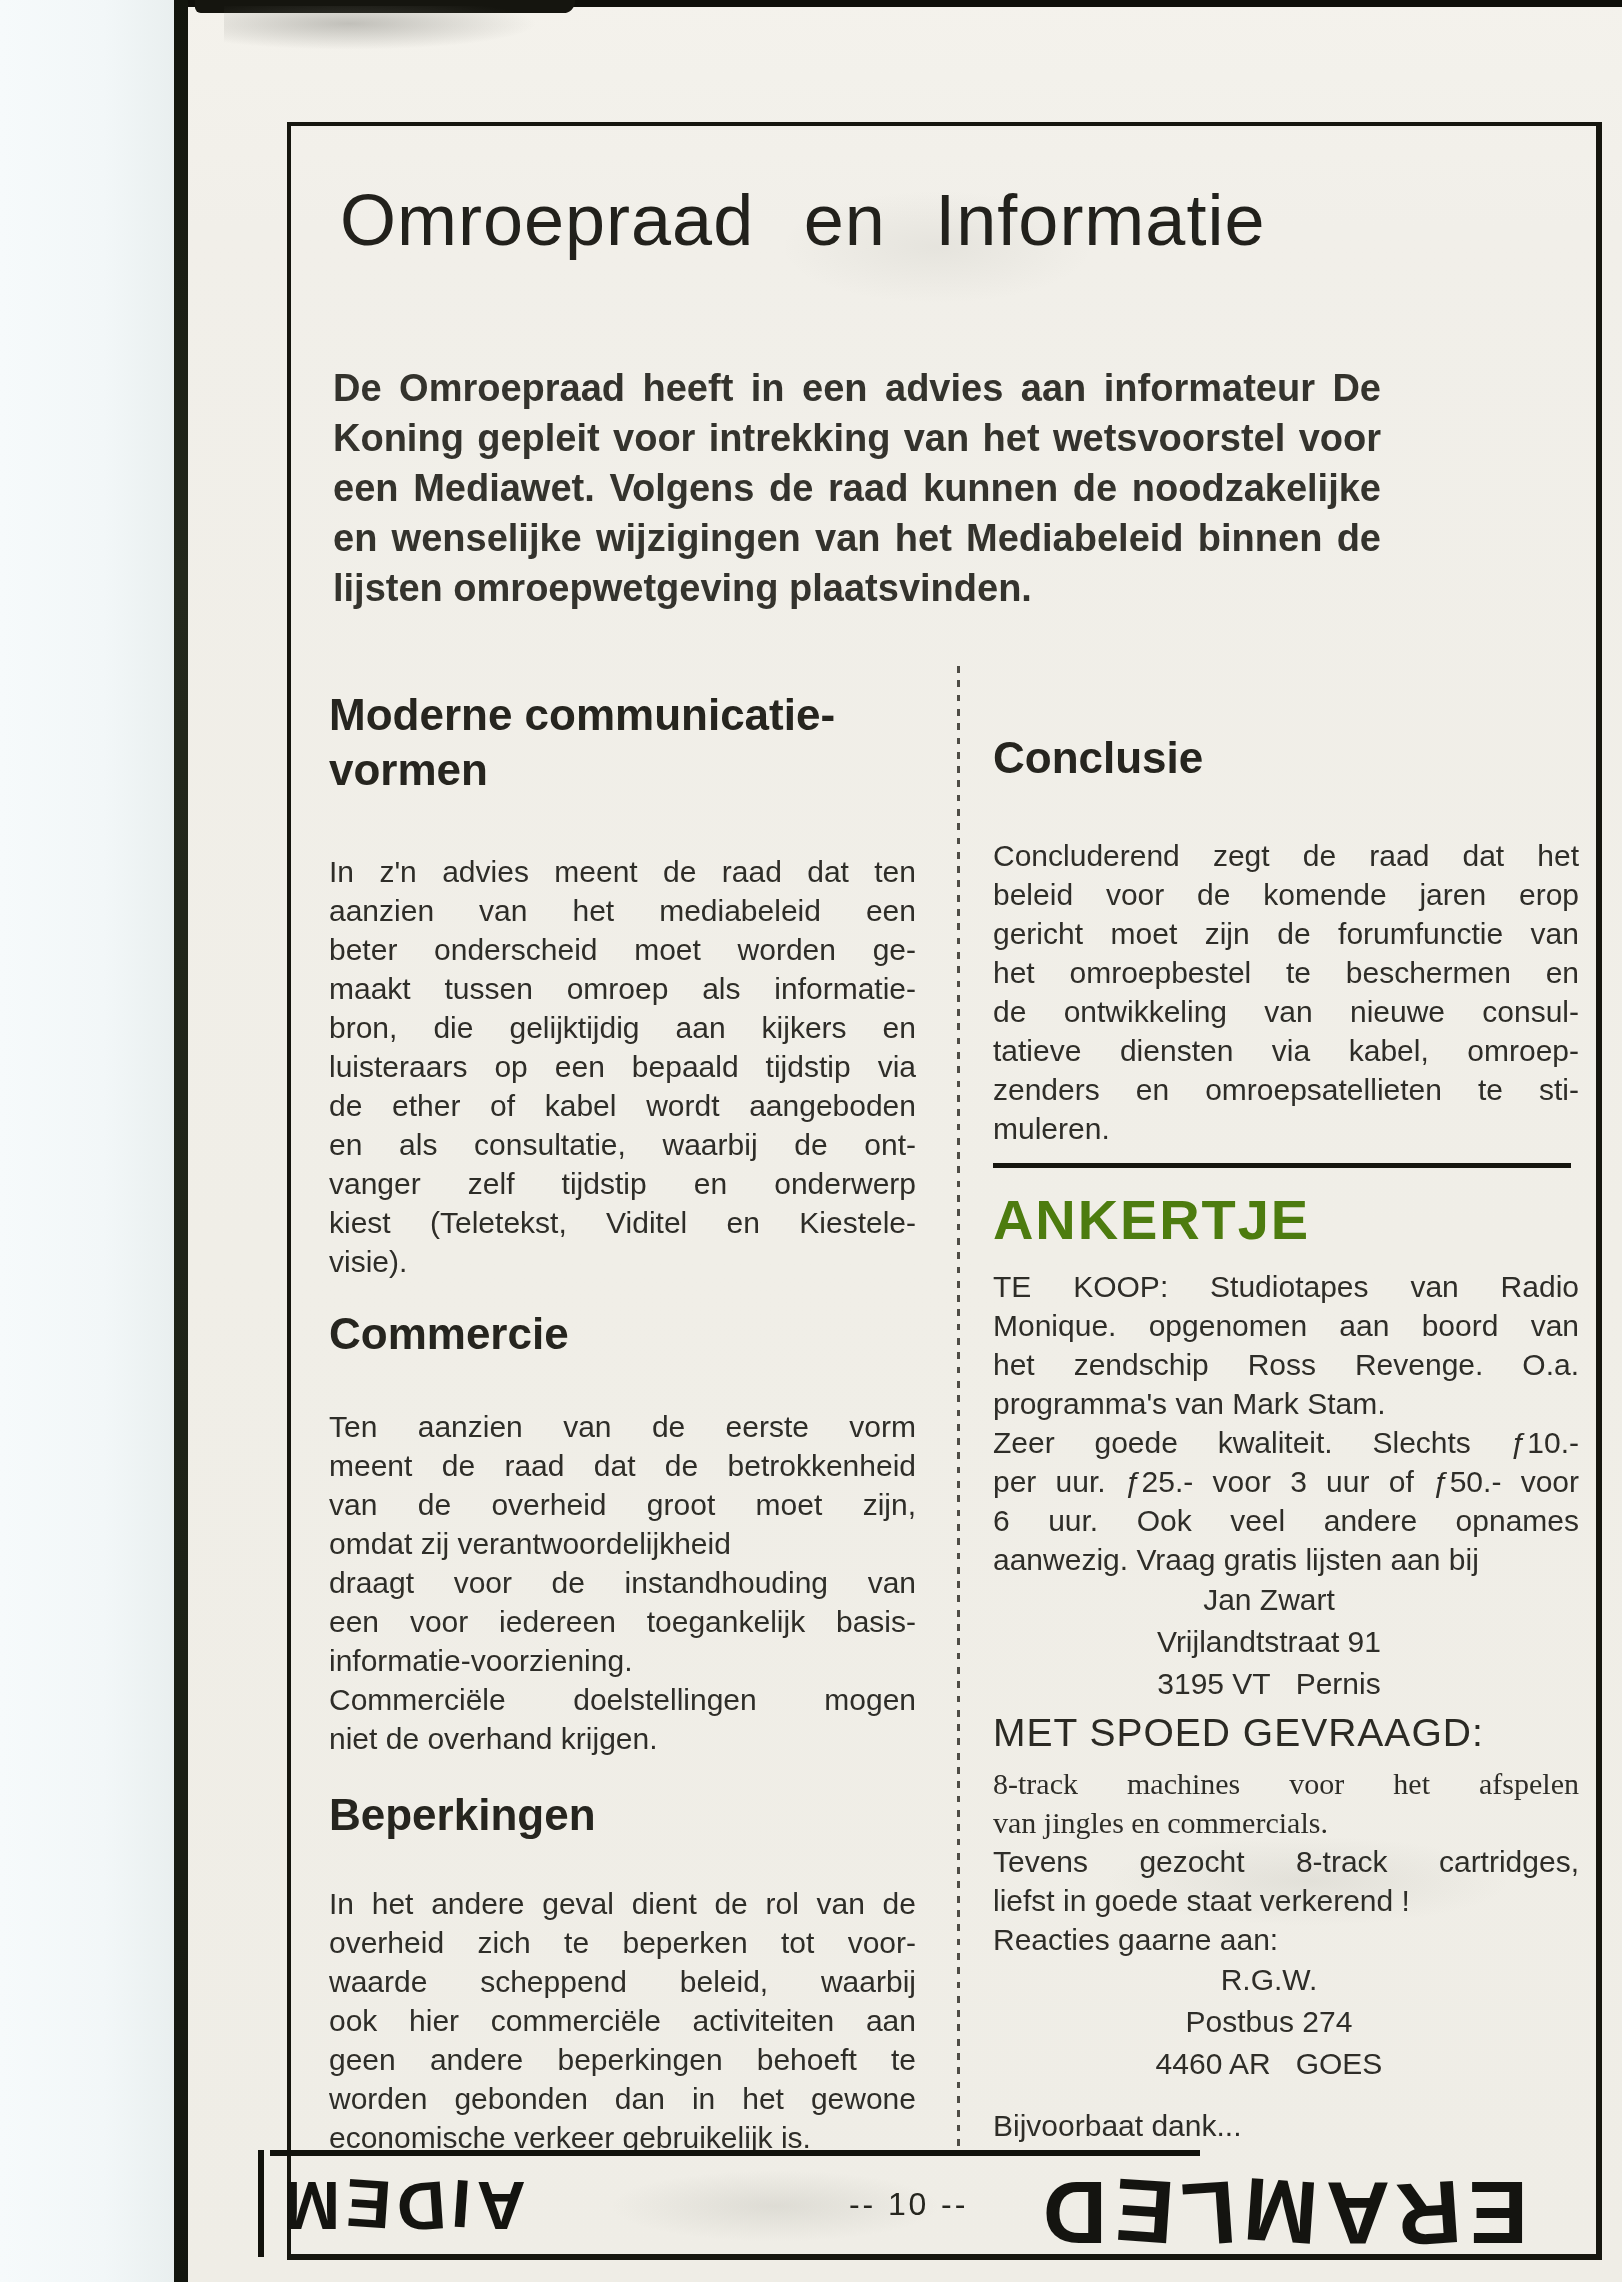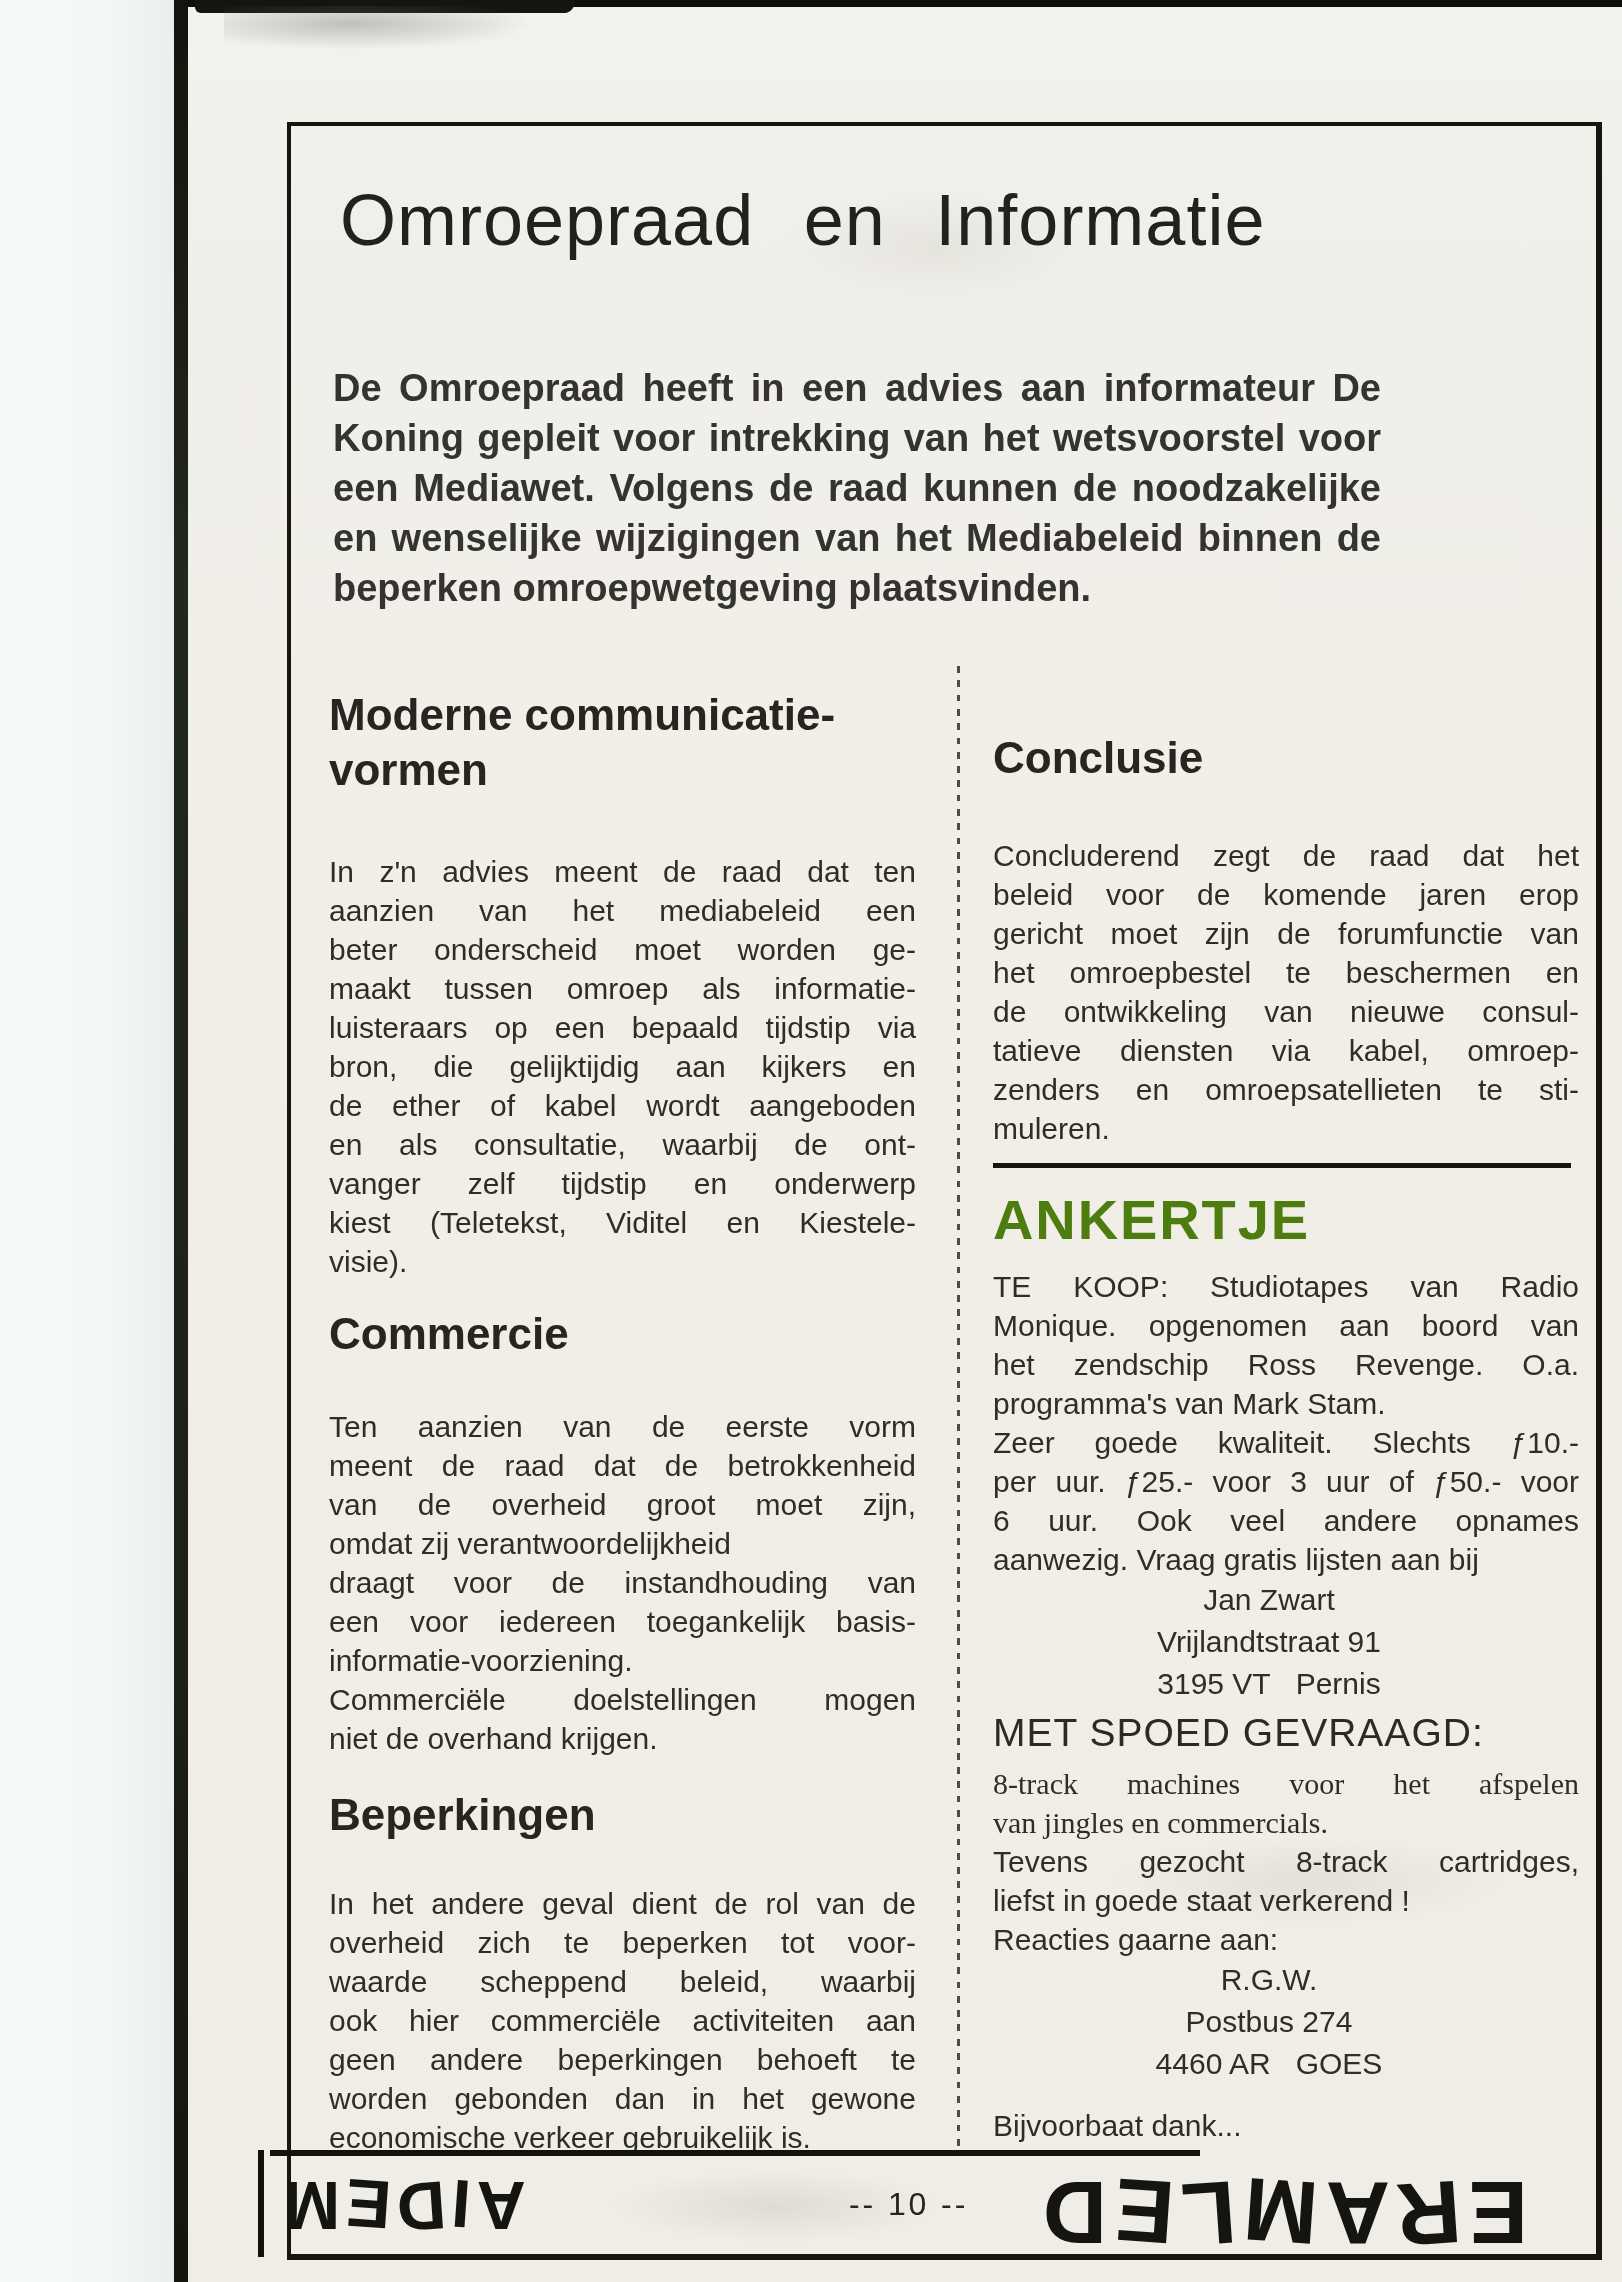--- a/index.html
+++ b/index.html
@@ -84,37 +84,37 @@
 
 <div class="abs artbox"></div>
 
 <div class="abs title">Omroepraad en Informatie</div>
 
 <div class="abs intro tblock">
     <div class="just">De Omroepraad heeft in een advies aan informateur De</div>
     <div class="just">Koning gepleit voor intrekking van het wetsvoorstel voor</div>
     <div class="just">een Mediawet. Volgens de raad kunnen de noodzakelijke</div>
     <div class="just">en wenselijke wijzigingen van het Mediabeleid binnen de</div>
-    <div>beperken omroepwetgeving plaatsvinden.</div>
+    <div>lijsten omroepwetgeving plaatsvinden.</div>
   </div>
 
 <div class="abs divider"></div>
 
 <div class="abs col col-left">
   <div class="h h-moderne tblock">
       <div>Moderne communicatie-</div>
       <div>vormen</div>
     </div>
   <div class="tblock">
       <div class="just">In z'n advies meent de raad dat ten</div>
       <div class="just">aanzien van het mediabeleid een</div>
       <div class="just">beter onderscheid moet worden ge-</div>
       <div class="just">maakt tussen omroep als informatie-</div>
+      <div class="just">bron, die gelijktijdig aan kijkers en</div>
       <div class="just">luisteraars op een bepaald tijdstip via</div>
-      <div class="just">bron, die gelijktijdig aan kijkers en</div>
       <div class="just">de ether of kabel wordt aangeboden</div>
       <div class="just">en als consultatie, waarbij de ont-</div>
       <div class="just">vanger zelf tijdstip en onderwerp</div>
       <div class="just">kiest (Teletekst, Viditel en Kiestele-</div>
       <div>visie).</div>
     </div>
 
   <div class="h h-commercie">Commercie</div>
   <div class="tblock">
       <div class="just">Ten aanzien van de eerste vorm</div>

